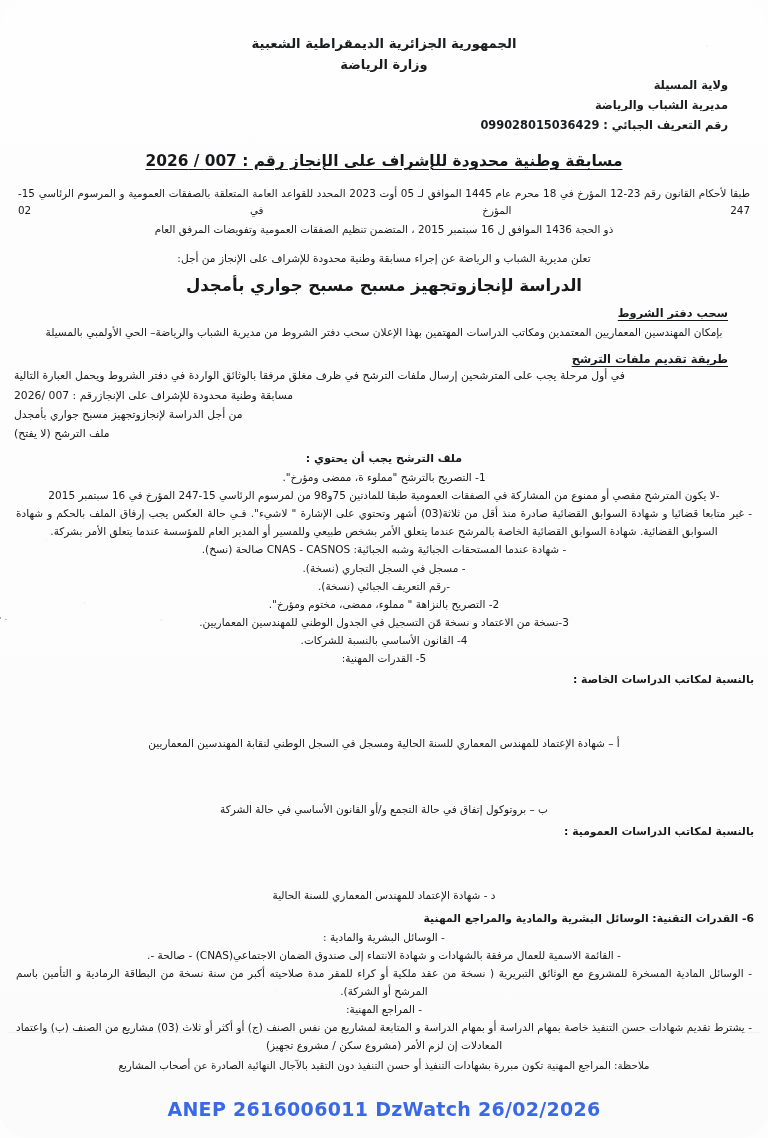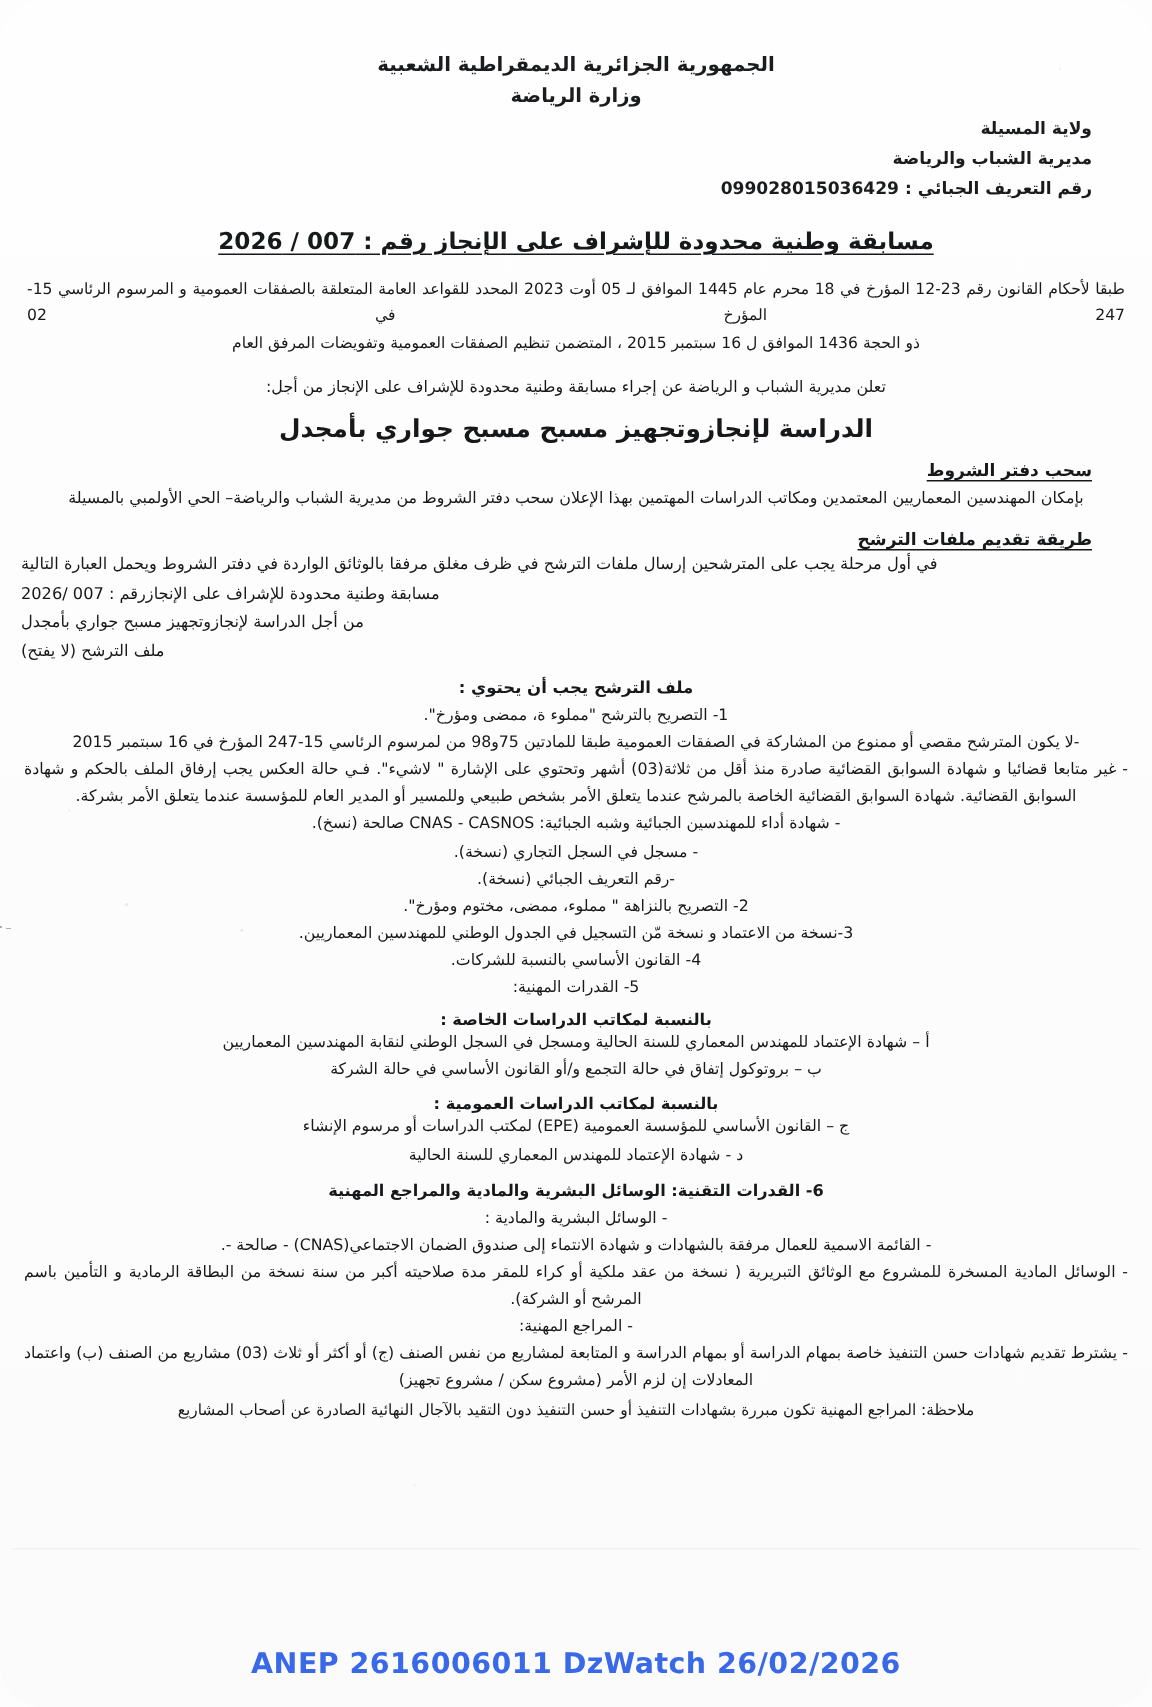--- a/index.html
+++ b/index.html
@@ -143,29 +143,29 @@
   ul.req-list li.justify {
     text-align: justify;
     text-align-last: center;
   }
   ul.req-list li.full {
     text-align: justify;
     text-align-last: center;
   }
 
   .sub-head {
-    text-align: center;
     font-size: 10.8px;
     font-weight: 600;
     margin-top: 6px;
   }
   .sub-item {
     text-align: center;
     font-size: 10.5px;
     line-height: 1.78;
+    margin-top: 48px;
   }
 
   .note {
     font-size: 10.3px;
     line-height: 1.7;
     text-align: justify;
     text-align-last: center;
   }
   .note.wide { text-align-last: justify; }
 
@@ -244,38 +244,37 @@
       <div>مسابقة وطنية محدودة للإشراف على الإنجازرقم : 007 /2026</div>
       <div>من أجل الدراسة لإنجازوتجهيز مسبح جواري بأمجدل</div>
       <div>ملف الترشح (لا يفتح)</div>
     </div>
 
     <div class="req-head">ملف الترشح يجب أن يحتوي :</div>
     <ul class="req-list">
       <li>1- التصريح بالترشح "مملوء ة، ممضى ومؤرخ".</li>
       <li class="justify">-لا يكون المترشح مقصي أو ممنوع من المشاركة في الصفقات العمومية طبقا للمادتين 75و98 من لمرسوم الرئاسي 15-247 المؤرخ في 16 سبتمبر 2015</li>
       <li class="full">- غير متابعا قضائيا و شهادة السوابق القضائية صادرة منذ أقل من ثلاثة(03) أشهر وتحتوي على الإشارة " لاشيء". فـي حالة العكس يجب إرفاق الملف بالحكم و شهادة السوابق القضائية. شهادة السوابق القضائية الخاصة بالمرشح عندما يتعلق الأمر بشخص طبيعي وللمسير أو المدير العام للمؤسسة عندما يتعلق الأمر بشركة.</li>
-      <li>- شهادة أداء للمهندسين الجبائية وشبه الجبائية: CNAS - CASNOS  صالحة (نسخ).</li>
+      <li>- شهادة عندما المستحقات الجبائية وشبه الجبائية: CNAS - CASNOS  صالحة (نسخ).</li>
       <li>- مسجل في  السجل التجاري  (نسخة).</li>
       <li>-رقم التعريف الجبائي (نسخة).</li>
       <li>2- التصريح بالنزاهة " مملوء، ممضى، مختوم ومؤرخ".</li>
       <li style="position:relative">
         <span class="smudge"></span>
         <span>3-نسخة من الاعتماد و نسخة مّن التسجيل في الجدول الوطني للمهندسين المعماريين.</span>
       </li>
       <li>4- القانون الأساسي بالنسبة للشركات.</li>
       <li>5- القدرات المهنية:</li>
     </ul>
 
     <div class="sub-head">بالنسبة لمكاتب الدراسات الخاصة :</div>
     <div class="sub-item">أ – شهادة الإعتماد للمهندس المعماري للسنة الحالية ومسجل في السجل الوطني لنقابة المهندسين المعماريين</div>
     <div class="sub-item">ب – بروتوكول إتفاق في حالة التجمع و/أو القانون الأساسي في حالة الشركة</div>
 
     <div class="sub-head">بالنسبة لمكاتب الدراسات العمومية :</div>
-    <div class="sub-item">ج – القانون الأساسي للمؤسسة العمومية (EPE) لمكتب الدراسات أو مرسوم الإنشاء</div>
     <div class="sub-item">د - شهادة الإعتماد للمهندس المعماري للسنة الحالية</div>
 
     <div class="sub-head" style="margin-top:7px">6- القدرات التقنية: الوسائل البشرية والمادية والمراجع المهنية</div>
     <ul class="req-list">
       <li>- الوسائل البشرية والمادية :</li>
       <li>- القائمة الاسمية للعمال مرفقة بالشهادات و شهادة الانتماء إلى صندوق الضمان الاجتماعي(CNAS) - صالحة -.</li>
       <li class="full">- الوسائل المادية  المسخرة للمشروع  مع الوثائق التبريرية ( نسخة من عقد ملكية أو كراء للمقر مدة صلاحيته أكبر من سنة نسخة من البطاقة الرمادية و التأمين باسم المرشح أو الشركة).</li>
       <li>- المراجع المهنية:</li>
       <li class="full">- يشترط  تقديم شهادات حسن التنفيذ خاصة  بمهام الدراسة أو بمهام الدراسة و المتابعة لمشاريع من نفس الصنف (ج) أو أكثر أو ثلاث (03) مشاريع من الصنف (ب) واعتماد المعادلات إن لزم الأمر (مشروع سكن / مشروع تجهيز)</li>
     </ul>

